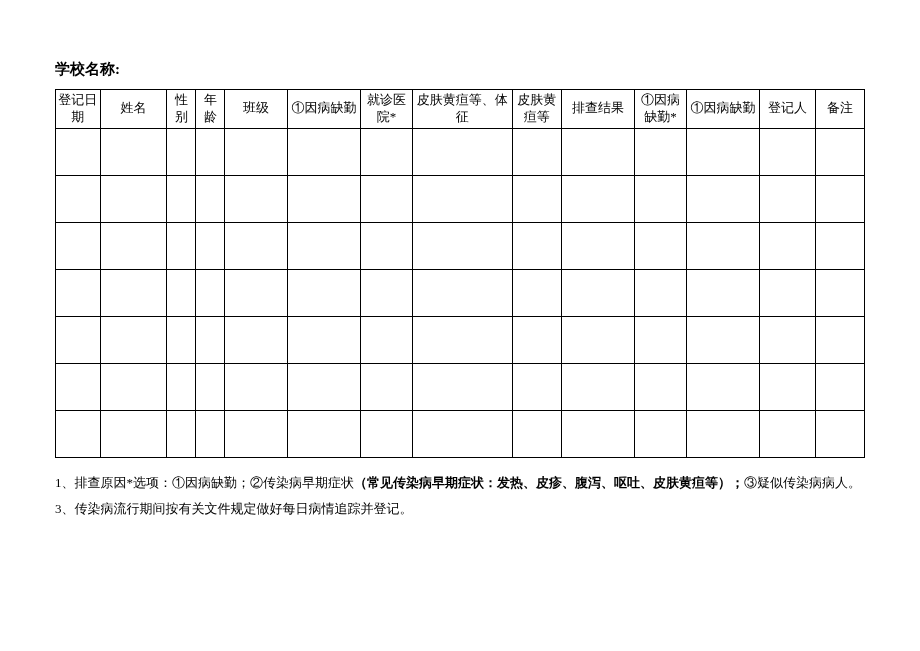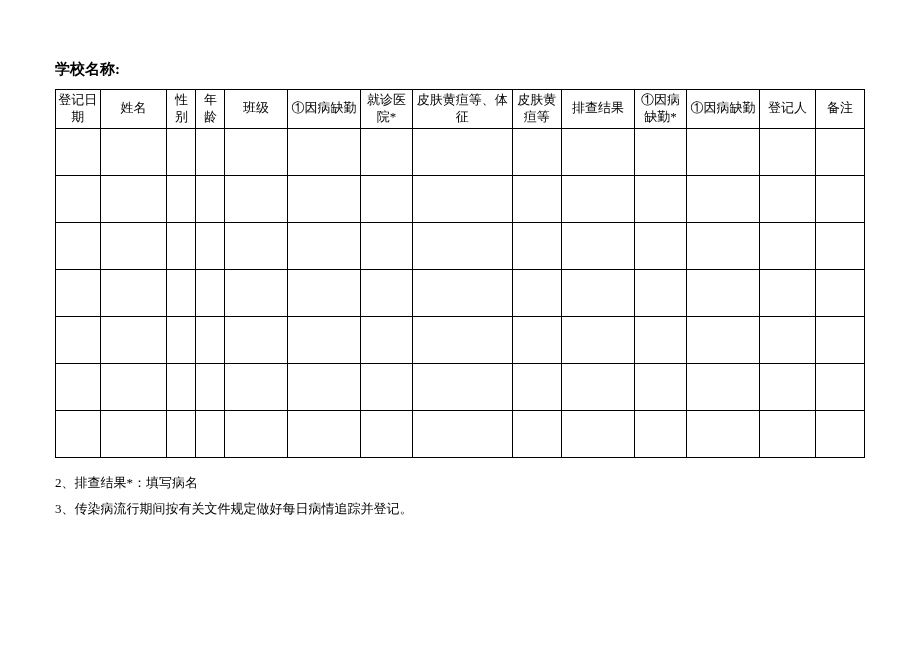--- a/index.html
+++ b/index.html
@@ -215,15 +215,17 @@
         <td></td>
         <td></td>
         <td></td>
         <td></td>
         <td></td>
       </tr>
   </tbody>
 </table>
 
 <div class="notes">
-  <div>2、排查结果*：填写病名</div>
+  <div>
+    <span>1、排查原因*选项：①因病缺勤；②传染病早期症状</span><span class="bold">（常见传染病早期症状：发热、皮疹、腹泻、呕吐、皮肤黄疸等）；</span><span>③疑似传染病病人。</span>
+  </div>
   <div>3、传染病流行期间按有关文件规定做好每日病情追踪并登记。</div>
 </div>
 
 </body></html>

